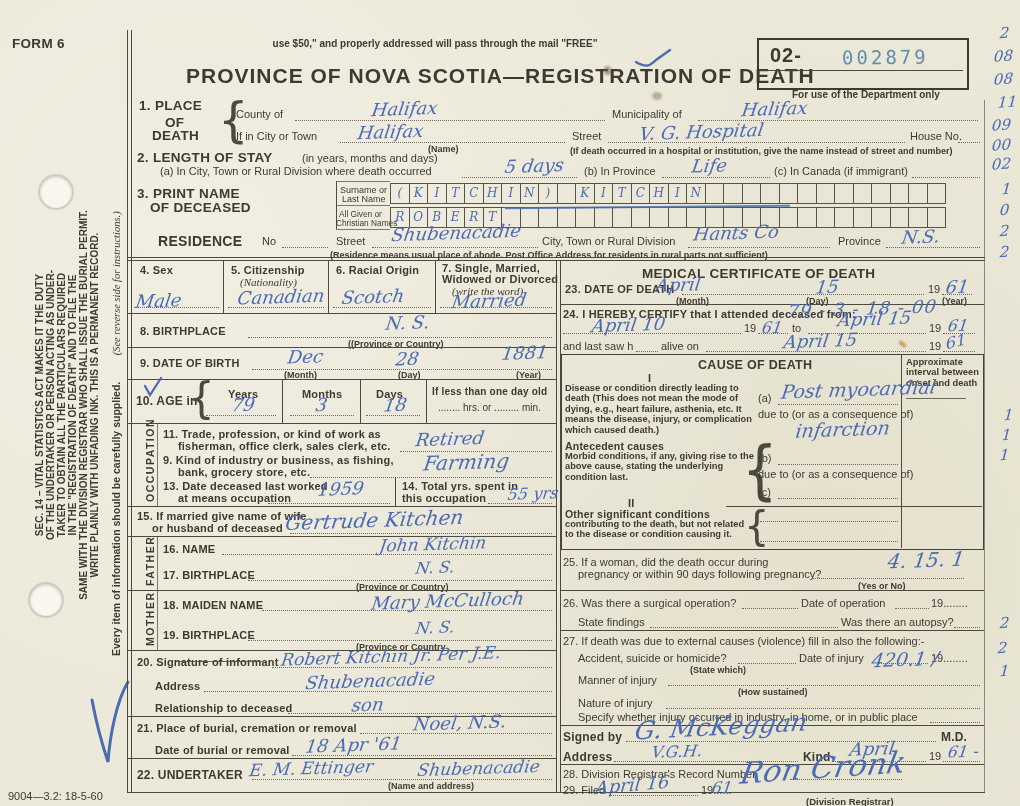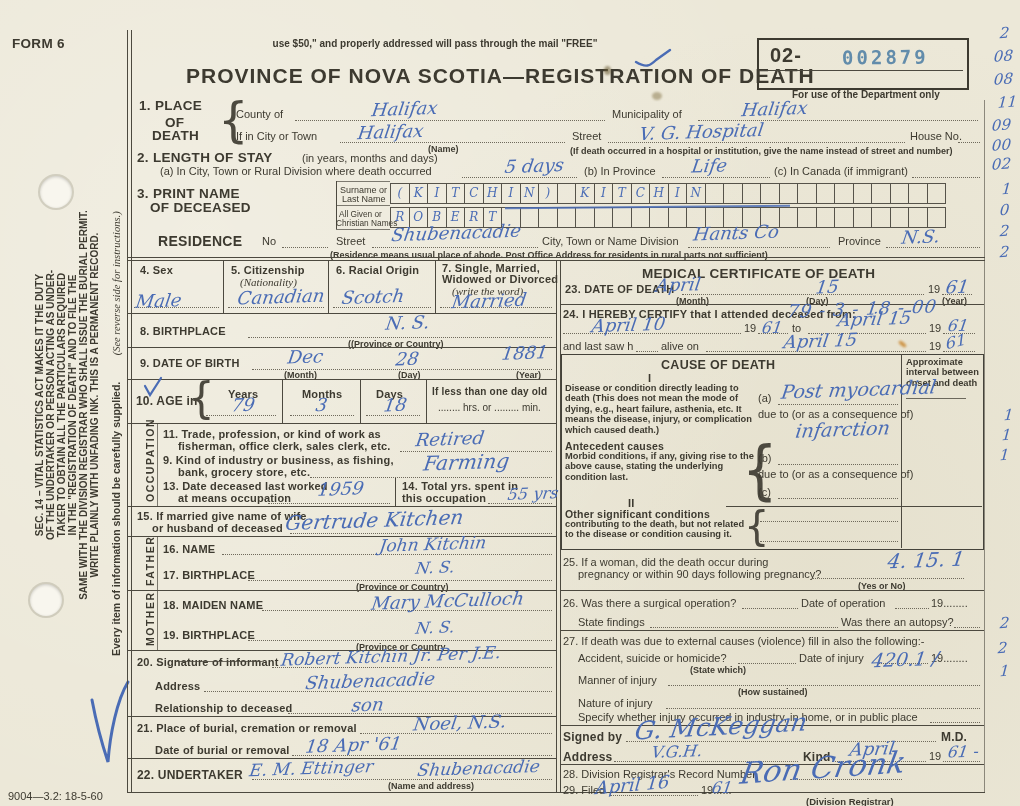--- a/index.html
+++ b/index.html
@@ -23,21 +23,21 @@
   .d{border-bottom:1.5px dotted #6f6a5c;height:1px}
   .cellrow{display:flex}
   .cell{box-sizing:border-box;width:19.5px;height:21px;border:1px solid #56534a;margin-left:-1px;
         text-align:center;font:italic 12px "DejaVu Serif",serif;color:#4a6cb5;line-height:19px;flex:none}
   .vert{transform:rotate(-90deg);transform-origin:0 0}
   .vside{font-size:10.5px;font-weight:700;letter-spacing:1.5px;white-space:nowrap}
   .code{font-family:"DejaVu Serif",serif;font-style:italic;color:#4a6cb5;font-size:15px;white-space:nowrap;
         transform:skewX(-8deg) rotate(-4deg)}
   .punch{width:32px;height:32px;border-radius:50%;background:#f8f6ee;
          box-shadow:0 0 0 2px rgba(120,115,95,.25), inset 0 1px 3px rgba(0,0,0,.18)}
-  .serial{font-family:"DejaVu Sans Mono",monospace;color:#628cab;font-weight:700;
+  .serial{font-family:"DejaVu Sans Mono",monospace;color:#628cab;font-weight:400;
           letter-spacing:3px;font-size:19px;white-space:nowrap;transform:rotate(-.5deg)}
   .brace{font-family:"DejaVu Sans",sans-serif;font-weight:400;color:#4c493f;line-height:1}
   .title{font-size:21px;font-weight:700;letter-spacing:1px;white-space:nowrap}
   .mail{font-size:10px;font-weight:700;text-align:center;line-height:12px}
   .spot{border-radius:50%;filter:blur(1px)}
 </style>
 </head>
 <body>
 
 <div class="a h" style="left:12px;top:36px">FORM 6</div>
@@ -211,21 +211,21 @@
     <div class="cell"></div>
   </div>
 <div class="a" style="left:505px;top:206px;width:285px;height:2px;background:#4a6cb5;opacity:.85;transform:rotate(-.5deg)"></div>
 
 <div class="a h" style="left:158px;top:233px;font-size:14px">RESIDENCE</div>
 <div class="a pr" style="left:262px;top:235px">No</div>
 <div class="a d" style="left:282px;top:246px;width:46px"></div>
 <div class="a pr" style="left:336px;top:235px">Street</div>
 <div class="a d" style="left:372px;top:246px;width:166px"></div>
 <div class="a hw hw3" style="left:392px;top:222px">Shubenacadie</div>
-<div class="a pr" style="left:542px;top:235px">City, Town or Name Division</div>
+<div class="a pr" style="left:542px;top:235px">City, Town or Rural Division</div>
 <div class="a d" style="left:688px;top:246px;width:142px"></div>
 <div class="a hw hw3" style="left:694px;top:222px">Hants Co</div>
 <div class="a pr" style="left:838px;top:235px">Province</div>
 <div class="a d" style="left:886px;top:246px;width:94px"></div>
 <div class="a hw hw3" style="left:902px;top:226px">N.S.</div>
 <div class="a t" style="left:330px;top:250px">(Residence means usual place of abode. Post Office Address for residents in rural parts not sufficient)</div>
 <div class="a hl" style="left:127px;top:257px;width:858px"></div>
 <div class="a hl" style="left:127px;top:260px;width:858px"></div>
 
 <div class="a vl" style="left:556px;top:260px;height:532px"></div>
@@ -399,21 +399,21 @@
 <div class="a d" style="left:706px;top:350px;width:220px"></div>
 <div class="a pr" style="left:929px;top:340px">19</div>
 <div class="a d" style="left:943px;top:350px;width:32px"></div>
 <div class="a hw hw3" style="left:784px;top:330px">April 15</div>
 <div class="a hw" style="left:946px;top:332px;font-size:16px;transform:skewX(-10deg) rotate(-14deg)">61</div>
 
 <div class="a" style="left:561px;top:354px;width:421px;height:194px;border:1.5px solid #44423a"></div>
 <div class="a vl" style="left:901px;top:354px;height:194px"></div>
 <div class="a t2" style="left:906px;top:357px;width:74px;text-align:left">Approximate interval between onset and death</div>
 <div class="a hl" style="left:906px;top:398px;width:60px;opacity:.8"></div>
-<div class="a h" style="left:661px;top:358px;font-size:12.5px">CAUSE OF DEATH</div>
+<div class="a h" style="left:698px;top:358px;font-size:12.5px">CAUSE OF DEATH</div>
 <div class="a p" style="left:648px;top:372px">I</div>
 <div class="a t2" style="left:565px;top:383px;width:190px">Disease or condition directly leading to death (This does not mean the mode of dying, e.g., heart failure, asthenia, etc. It means the disease, injury, or complication which caused death.)</div>
 <div class="a pr" style="left:758px;top:392px">(a)</div>
 <div class="a d" style="left:778px;top:403px;width:120px"></div>
 <div class="a hw" style="left:782px;top:378px;font-size:19px">Post myocardial</div>
 <div class="a pr" style="left:758px;top:408px">due to (or as a consequence of)</div>
 <div class="a hw" style="left:796px;top:418px;font-size:19px">infarction</div>
 <div class="a p" style="left:565px;top:440px;font-size:10.5px">Antecedent causes</div>
 <div class="a t2" style="left:565px;top:451px;width:190px">Morbid conditions, if any, giving rise to the above cause, stating the underlying condition last.</div>
 <div class="a brace" style="left:742px;top:442px;font-size:56px;transform:scaleY(1.15)">{</div>

